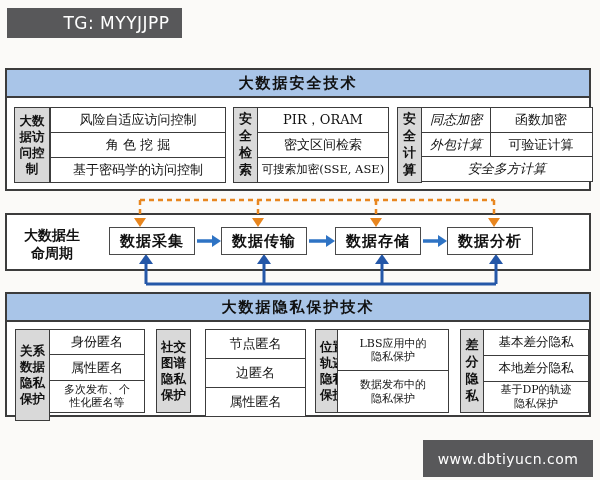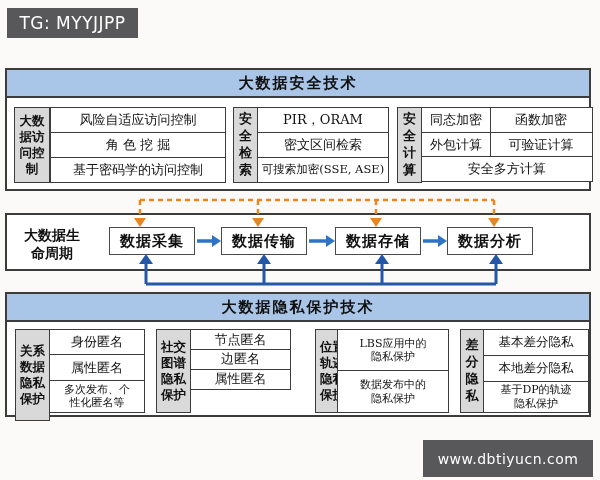--- a/index.html
+++ b/index.html
@@ -7,21 +7,21 @@
     width:600px;height:480px;position:relative;overflow:hidden;
     background:#fbfaf8;
     font-family:"DejaVu Sans","Liberation Sans",sans-serif;
     color:#1b1b1b;
   }
   .badge{
     position:absolute;background:#58585a;color:#fff;
     display:flex;align-items:center;justify-content:center;
     font-size:17px;letter-spacing:.5px;
   }
-  #tg-badge{left:7px;top:8px;width:131px;height:30px;}
+  #tg-badge{left:7px;top:8px;width:131px;height:30px;padding-left:44px;}
   #site-badge{left:423px;top:440px;width:170px;height:37px;font-size:14px;}
 
   .section{
     position:absolute;left:5px;width:586px;background:#fff;
     border:2px solid #3c3c3c;box-sizing:border-box;
   }
   #security-section{top:68px;height:123px;}
   #privacy-section{top:292px;height:125px;}
   .section-header{
     height:26px;background:#a9c5e8;border-bottom:2px solid #3c3c3c;
@@ -43,21 +43,21 @@
     display:flex;align-items:center;justify-content:center;text-align:center;
     font-family:"DejaVu Serif","Liberation Serif",serif;
     font-size:13px;color:#111;margin-top:-1.5px;flex:1;
   }
   .cell:first-child{margin-top:0;}
   .cell.small{font-size:11px;line-height:1.25;}
   .cell.small .wrap{display:inline-block;width:72px;}
   .gridrow{display:flex;margin-top:-1.5px;}
   .gridrow:first-child{margin-top:0;}
   .gridrow .cell{margin-top:0;margin-left:-1.5px;height:26px;flex:none;}
-  .gridrow .cell:first-child{margin-left:0;}
+  .gridrow .cell:first-child{margin-left:0;font-style:italic;}
 
   #lifecycle-section{
     position:absolute;left:5px;top:213px;width:586px;height:58px;
     background:#fff;border:2px solid #3c3c3c;box-sizing:border-box;
   }
   #lifecycle-label{
     position:absolute;left:10px;top:12px;width:70px;text-align:center;
     font-size:14px;font-weight:bold;line-height:1.25;color:#111;
   }
   .stage{
@@ -197,21 +197,21 @@
         <span class="wrap">多次发布、个性化匿名等</span>
       </div>
     </div>
 
     <div class="vlabel" style="left:149px;top:7px;width:35px;height:84px;font-size:12.5px;">
       <span>社交</span>
       <span>图谱</span>
       <span>隐私</span>
       <span>保护</span>
     </div>
-    <div class="cellcol" style="left:183px;top:7px;width:101px;height:61px;">
+    <div class="cellcol" style="left:183px;top:7px;width:101px;height:88px;padding-left:15px;">
       <div class="cell">节点匿名</div>
       <div class="cell">边匿名</div>
       <div class="cell">属性匿名</div>
     </div>
 
     <div class="vlabel" style="left:308px;top:7px;width:35px;height:84px;font-size:12.5px;">
       <span>位置</span>
       <span>轨迹</span>
       <span>隐私</span>
       <span>保护</span>

